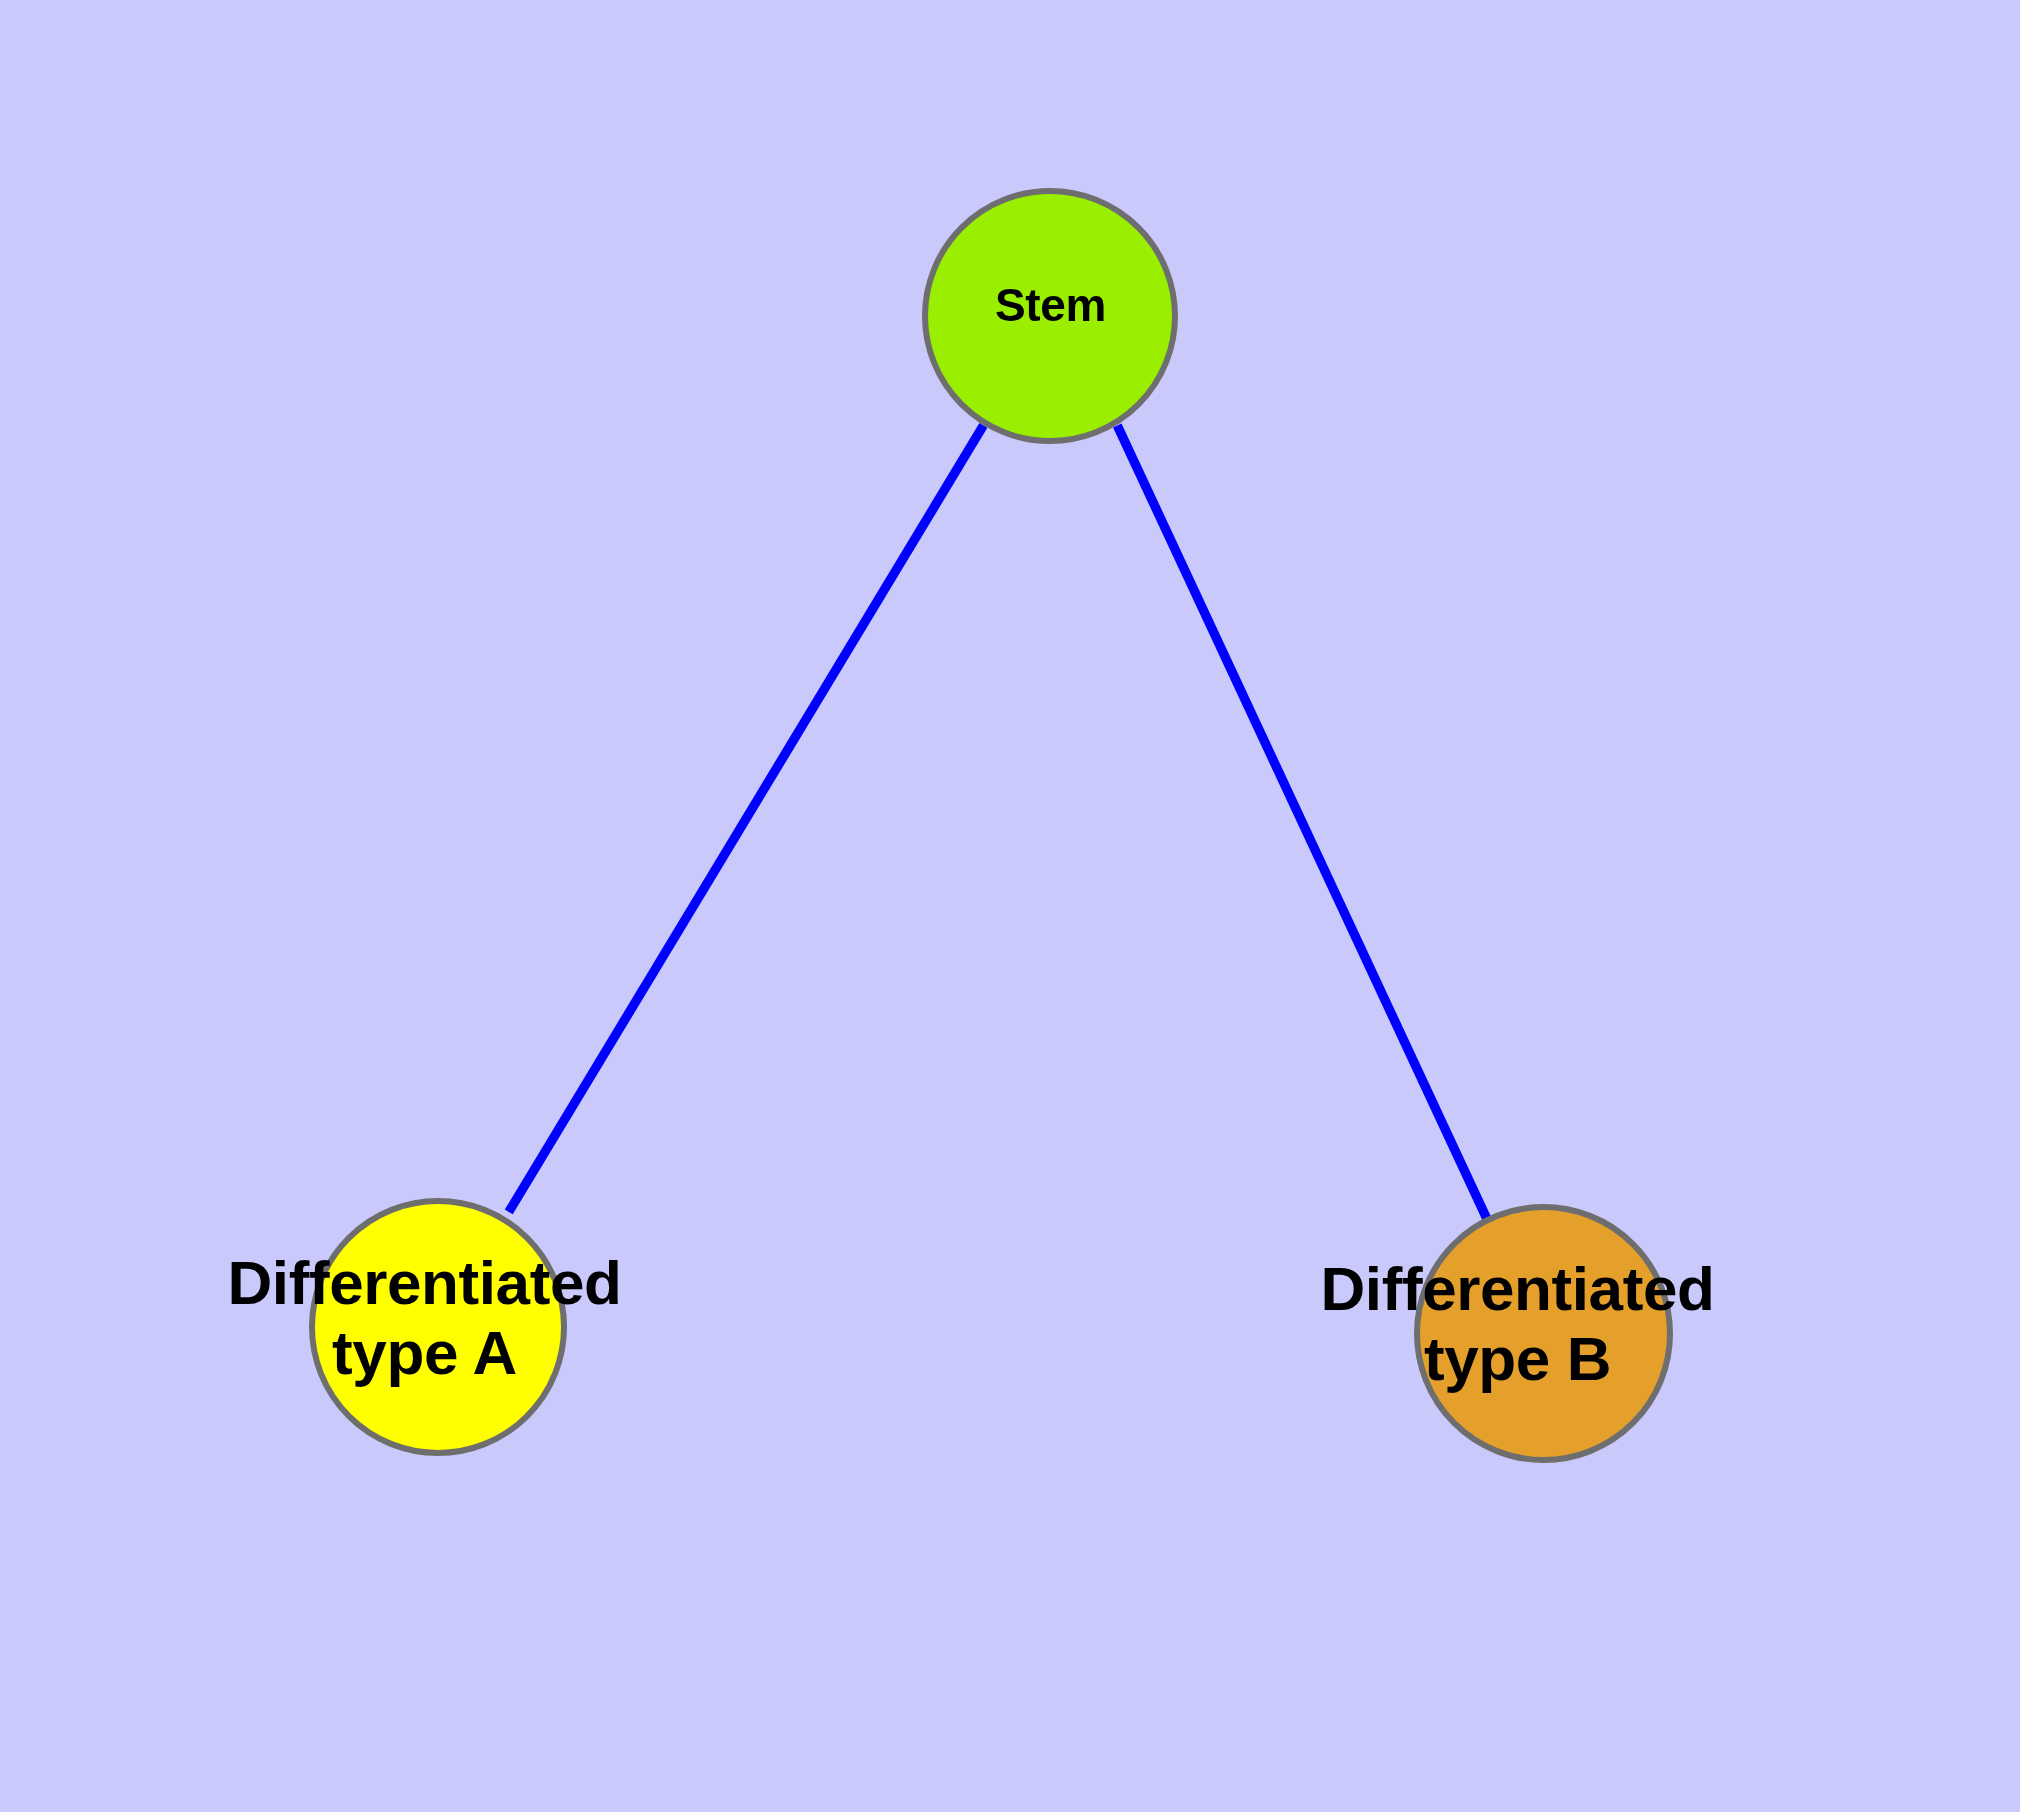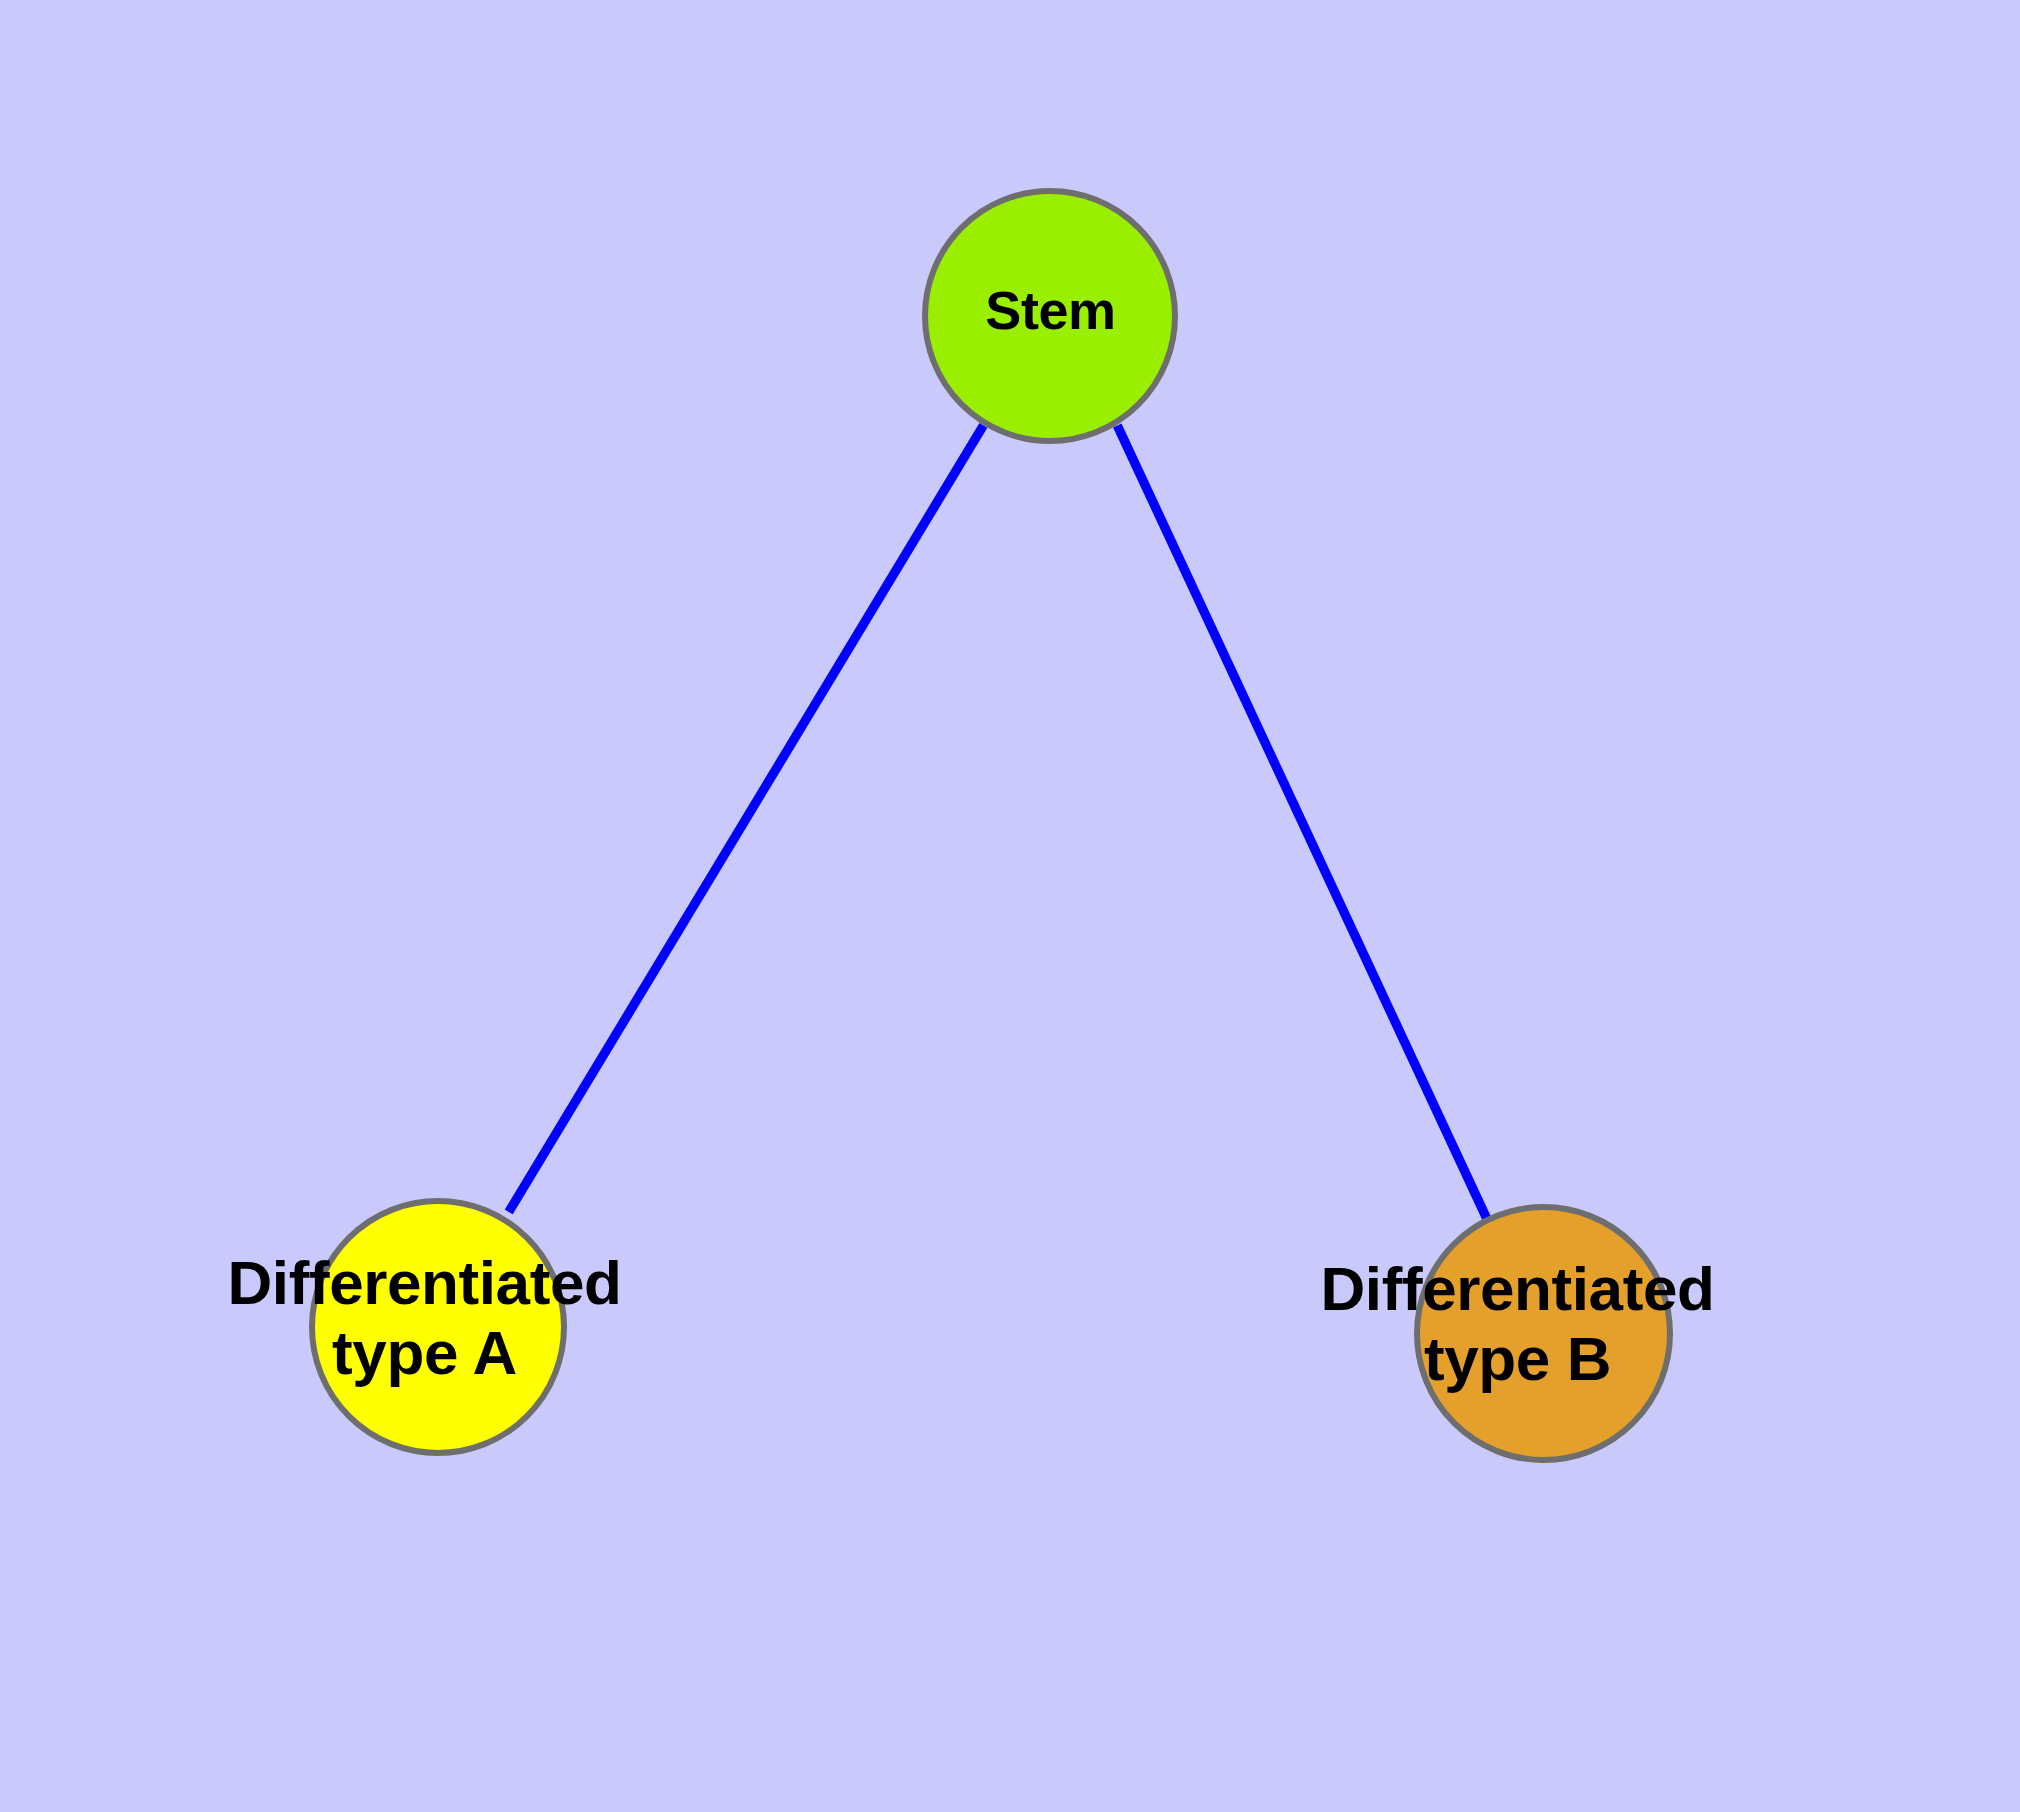--- a/index.html
+++ b/index.html
@@ -56,21 +56,21 @@
     font-weight: bold;
     text-align: center;
     white-space: pre;
     line-height: 1.13;
     letter-spacing: -0.4px;
   }
   #label-stem {
     left: 881px;
     top: 280px;
     width: 339px;
-    font-size: 54px;
+    font-size: 46px;
   }
   #label-diff-a {
     left: 170px;
     top: 1248px;
     width: 509px;
     font-size: 62px;
   }
   #label-diff-b {
     left: 1263px;
     top: 1254px;

